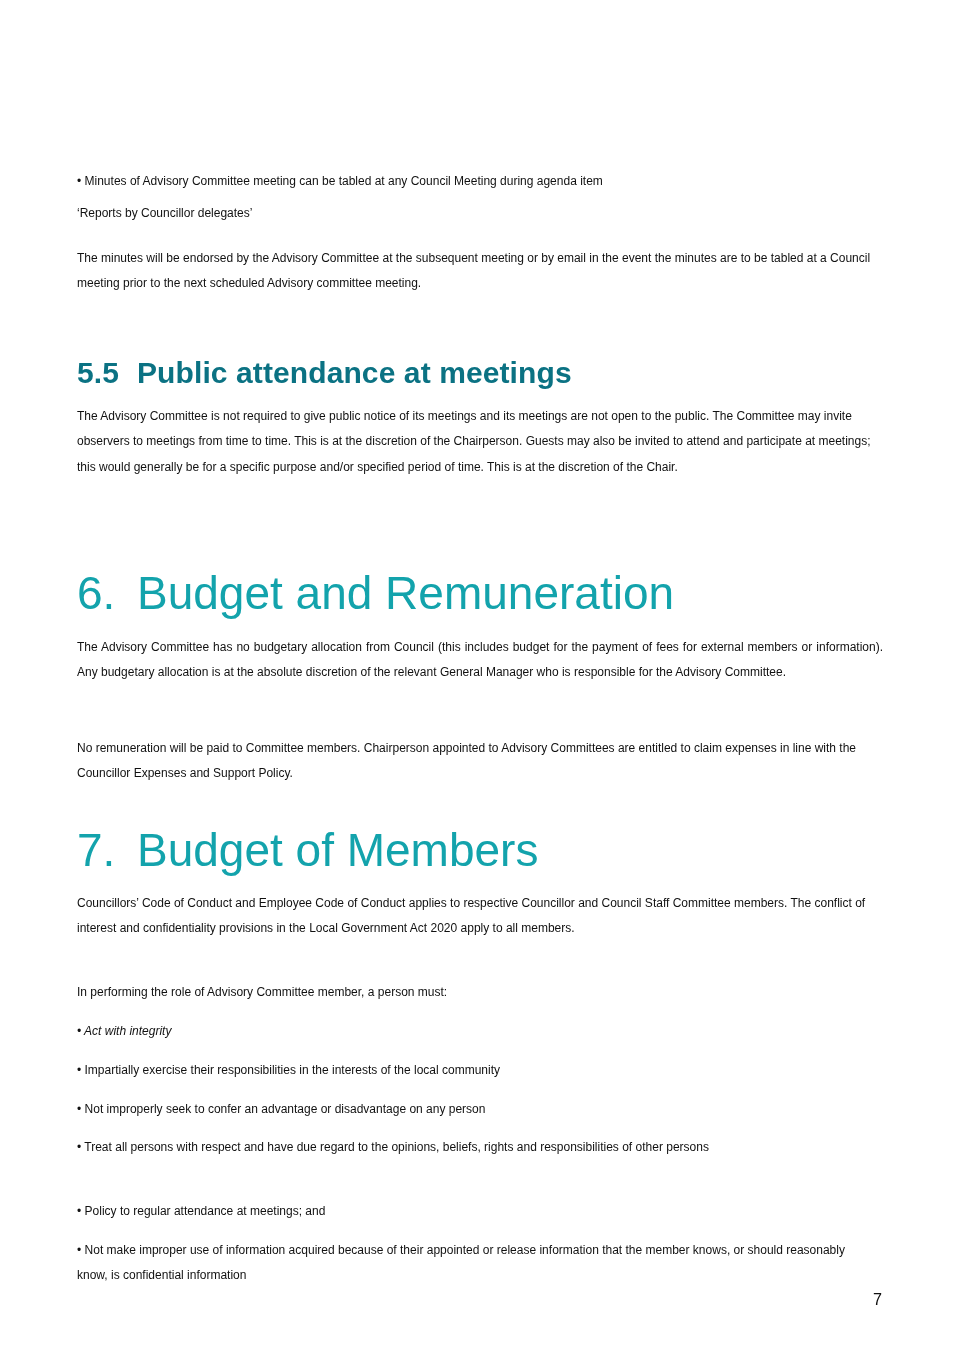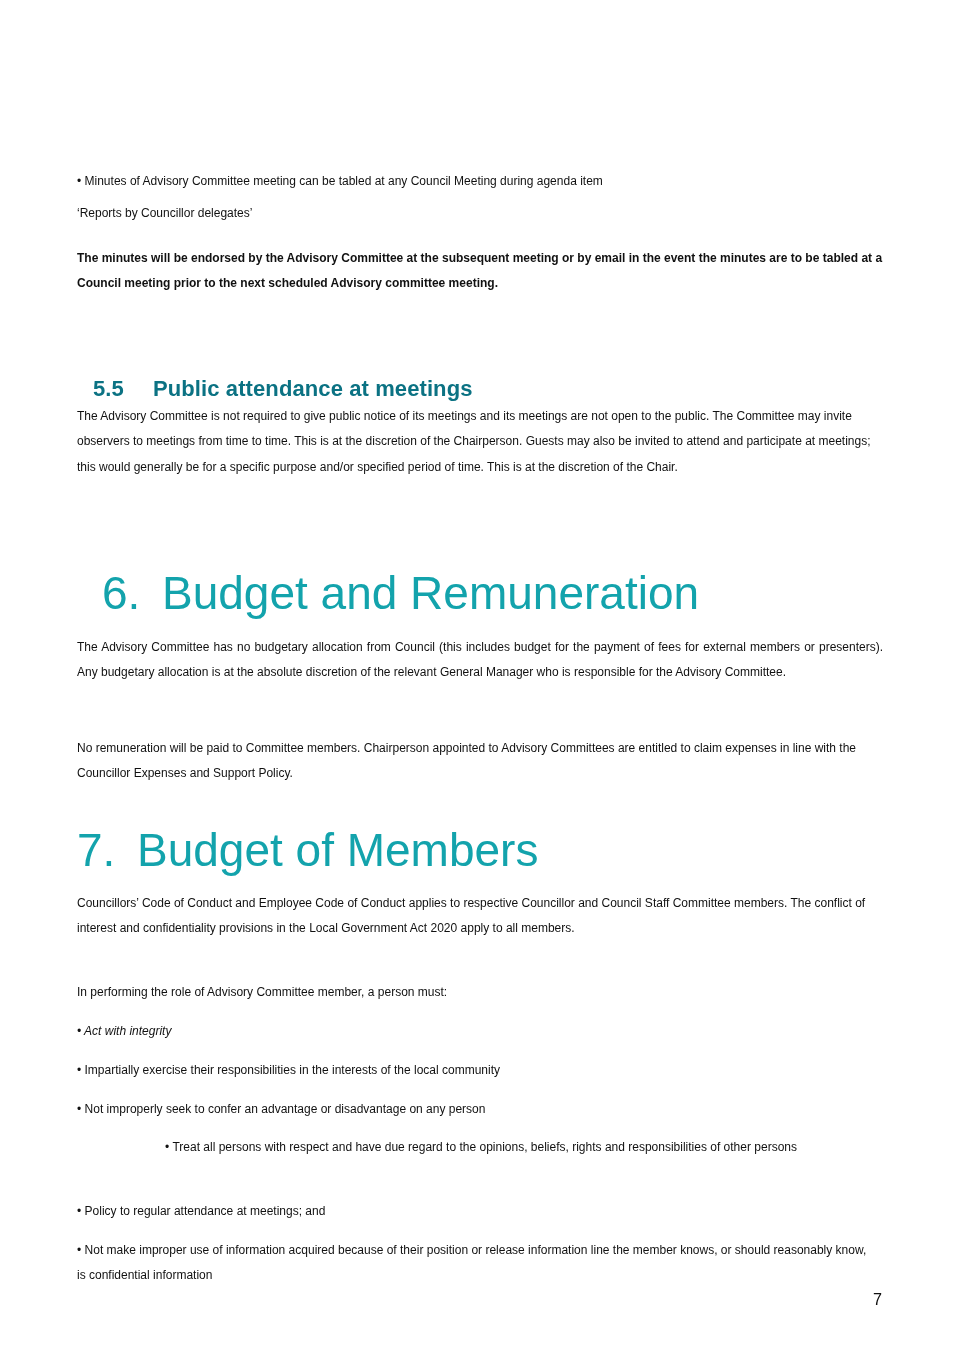--- a/index.html
+++ b/index.html
@@ -1,52 +1,52 @@
 <!DOCTYPE html>
 <html><head>
   <meta charset="utf-8">
   <style>
     html, body { margin: 0; padding: 0; background: #ffffff; }
     body { width: 956px; height: 1369px; position: relative; overflow: hidden;
            font-family: "Liberation Sans", sans-serif; color: #111111; }
     .page { position: absolute; left: 77px; top: 0; width: 806px; }
     .p { font-size: 12px; line-height: 25.3px; margin: 0; position: absolute; left: 0; width: 806px; }
     .justify { text-align: justify; }
-    .h2 { position: absolute; left: 0; font-size: 22px; font-weight: bold; color: #0b7283; margin: 16px; line-height: 36px; letter-spacing: 0.1px; }
+    .h2 { position: absolute; left: 0; font-size: 30px; font-weight: bold; color: #0b7283; margin: 0; line-height: 36px; letter-spacing: 0.1px; }
     .h2 .num { display: inline-block; width: 60px; }
     .h1 { position: absolute; left: 0; font-size: 46px; font-weight: normal; color: #13a3ac; margin: 0; line-height: 52px; }
     .h1 .num { display: inline-block; width: 60px; }
     .pageno { position: absolute; right: 74px; top: 1290px; font-size: 16.2px; }
   </style>
 </head>
 <body>
 
 <div class="page">
   <p class="p" style="top:169px;">• Minutes of Advisory Committee meeting can be tabled at any Council Meeting during agenda item</p>
   <p class="p" style="top:201px;">‘Reports by Councillor delegates’</p>
-  <p class="p" style="top:246px; width:806px;font-weight:bold;">The minutes will be endorsed by the Advisory Committee at the subsequent meeting or by email in the event the minutes are to be tabled at a Council meeting prior to the next scheduled Advisory committee meeting.</p>
+  <p class="p" style="top:246px; width:806px;">The minutes will be endorsed by the Advisory Committee at the subsequent meeting or by email in the event the minutes are to be tabled at a Council meeting prior to the next scheduled Advisory committee meeting.</p>
 
   <h2 class="h2" style="top:355px;">
     <span class="num">5.5</span><span>Public attendance at meetings</span>
   </h2>
   <p class="p" style="top:404px;">The Advisory Committee is not required to give public notice of its meetings and its meetings are not open to the public. The Committee may invite observers to meetings from time to time. This is at the discretion of the Chairperson. Guests may also be invited to attend and participate at meetings; this would generally be for a specific purpose and/or specified period of time. This is at the discretion of the Chair.</p>
 
-  <h1 class="h1" style="top:567px;margin-left:25px;">
+  <h1 class="h1" style="top:567px;">
     <span class="num">6.</span><span>Budget and Remuneration</span>
   </h1>
-  <p class="p justify" style="top:635px;">The Advisory Committee has no budgetary allocation from Council (this includes budget for the payment of fees for external members or presenters). Any budgetary allocation is at the absolute discretion of the relevant General Manager who is responsible for the Advisory Committee.</p>
+  <p class="p justify" style="top:635px;">The Advisory Committee has no budgetary allocation from Council (this includes budget for the payment of fees for external members or information). Any budgetary allocation is at the absolute discretion of the relevant General Manager who is responsible for the Advisory Committee.</p>
   <p class="p" style="top:736px;">No remuneration will be paid to Committee members. Chairperson appointed to Advisory Committees are entitled to claim expenses in line with the Councillor Expenses and Support Policy.</p>
 
   <h1 class="h1" style="top:824px;">
     <span class="num">7.</span><span>Budget of Members</span>
   </h1>
   <p class="p" style="top:891px; width:800px;">Councillors’ Code of Conduct and Employee Code of Conduct applies to respective Councillor and Council Staff Committee members. The conflict of interest and confidentiality provisions in the Local Government Act 2020 apply to all members.</p>
   <p class="p" style="top:980px;">In performing the role of Advisory Committee member, a person must:</p>
 
   <p class="p" style="top:1019px;font-style:italic;">• Act with integrity</p>
   <p class="p" style="top:1058px;">• Impartially exercise their responsibilities in the interests of the local community</p>
   <p class="p" style="top:1097px;">• Not improperly seek to confer an advantage or disadvantage on any person</p>
-  <p class="p" style="top:1135px; width:720px;text-align:right;">• Treat all persons with respect and have due regard to the opinions, beliefs, rights and responsibilities of other persons</p>
+  <p class="p" style="top:1135px; width:720px;">• Treat all persons with respect and have due regard to the opinions, beliefs, rights and responsibilities of other persons</p>
   <p class="p" style="top:1199px;">• Policy to regular attendance at meetings; and</p>
-  <p class="p" style="top:1238px; width:800px;">• Not make improper use of information acquired because of their position or release information line the member knows, or should reasonably know, is confidential information</p>
+  <p class="p" style="top:1238px; width:800px;">• Not make improper use of information acquired because of their appointed or release information that the member knows, or should reasonably know, is confidential information</p>
 </div>
 
 <div class="pageno">7</div>
 
 </body></html>

